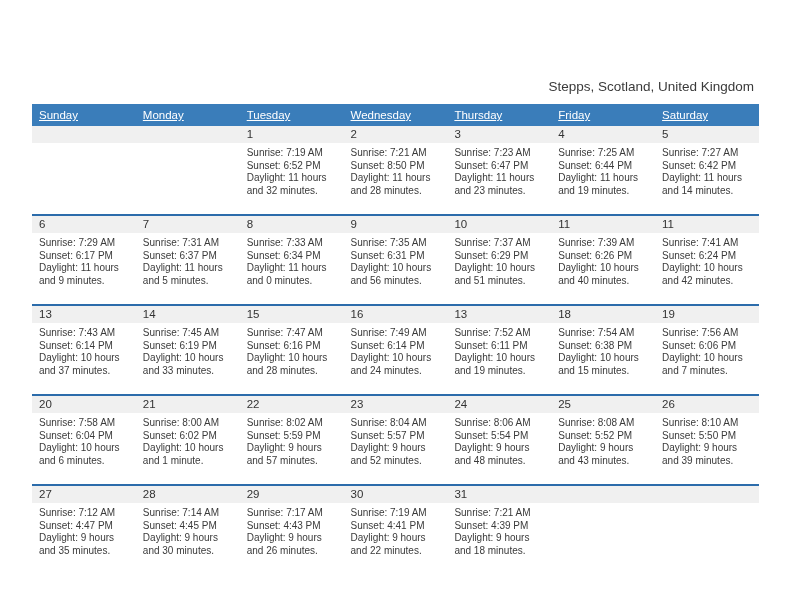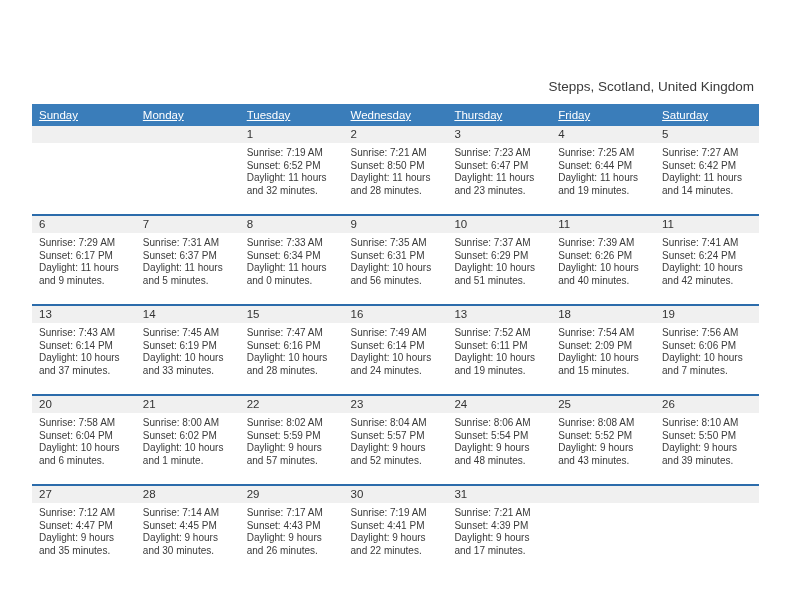--- a/index.html
+++ b/index.html
@@ -336,21 +336,21 @@
                 <div>Sunrise: 7:52 AM</div>
                 <div>Sunset: 6:11 PM</div>
                 <div>Daylight: 10 hours</div>
                 <div>and 19 minutes.</div>
               </div>
             </td>
             <td class="">
               <div class="daynum-bar">18</div>
               <div class="cell-body">
                 <div>Sunrise: 7:54 AM</div>
-                <div>Sunset: 2:09 PM</div>
+                <div>Sunset: 6:38 PM</div>
                 <div>Daylight: 10 hours</div>
                 <div>and 15 minutes.</div>
               </div>
             </td>
             <td class="">
               <div class="daynum-bar">19</div>
               <div class="cell-body">
                 <div>Sunrise: 7:56 AM</div>
                 <div>Sunset: 6:06 PM</div>
                 <div>Daylight: 10 hours</div>
@@ -459,21 +459,21 @@
                 <div>Daylight: 9 hours</div>
                 <div>and 22 minutes.</div>
               </div>
             </td>
             <td class="">
               <div class="daynum-bar">31</div>
               <div class="cell-body">
                 <div>Sunrise: 7:21 AM</div>
                 <div>Sunset: 4:39 PM</div>
                 <div>Daylight: 9 hours</div>
-                <div>and 17 minutes.</div>
+                <div>and 18 minutes.</div>
               </div>
             </td>
             <td class="empty">
               <div class="daynum-bar"></div>
             </td>
             <td class="empty">
               <div class="daynum-bar"></div>
             </td>
           </tr>
         </tbody>

